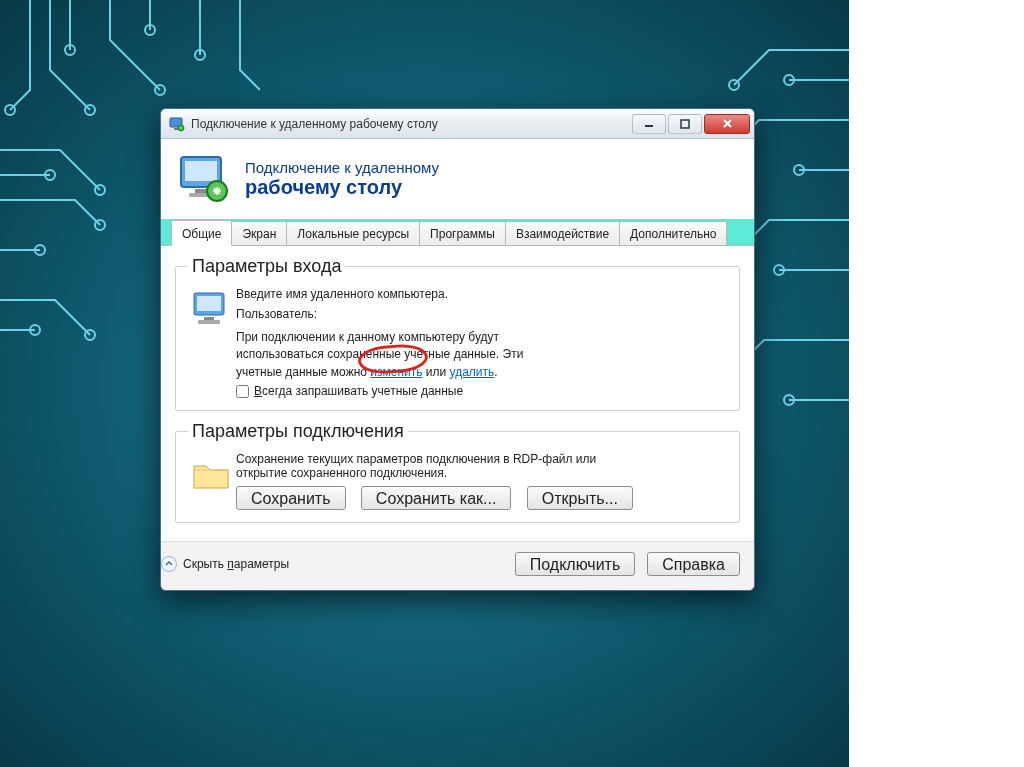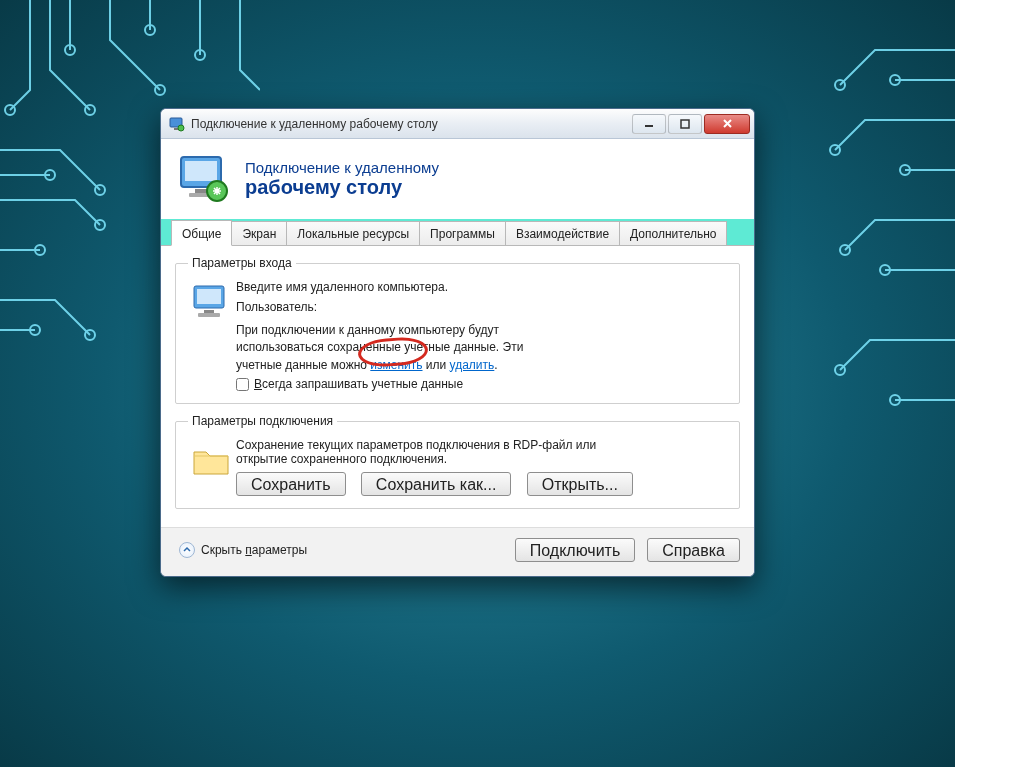--- a/index.html
+++ b/index.html
@@ -4,21 +4,21 @@
 <style>
   * { box-sizing: border-box; }
   html, body {
     margin: 0; padding: 0;
     width: 1024px; height: 767px;
     font-family: "Segoe UI", Tahoma, sans-serif;
     overflow: hidden;
   }
   .desktop {
     position: relative;
-    width: 955px; height: 767px;
+    width: 849px; height: 767px;
     background: radial-gradient(ellipse at 50% 50%, #2a8aa0 0%, #0f5a6f 55%, #083a47 100%);
   }
   
   .circuit { position:absolute; pointer-events:none; stroke:#7fe8ff; stroke-width:2; fill:none; opacity:0.85; }
   .circuit circle.node { fill:none; stroke:#7fe8ff; stroke-width:2; }
 
   .window {
     position: absolute;
     left: 160px; top: 108px;
     width: 595px;
@@ -102,21 +102,21 @@
     background:#fff;
   }
 
   fieldset.group {
     border: 1px solid #cfcfcf;
     border-radius: 2px;
     margin: 0 0 10px 0;
     padding: 10px 12px 12px 12px;
   }
   fieldset.group legend {
-    font-size: 12px; color:#222; padding: 0 4px; margin-top: 42px;
+    font-size: 18px; color:#222; padding: 0 4px; margin-top: 42px;
   }
 
   .group-body { display:flex; }
   .group-icon { width: 48px; flex:0 0 48px; }
   .group-content { flex:1; font-size:12px; color:#222; }
 
   .row { display:flex; align-items:center; margin: 6px 0; }
   .row .lbl { width: 96px; font-size:12px; }
   .underline-letter { text-decoration: underline; }
 
@@ -152,21 +152,21 @@
     height: 24px;
     border: 1px solid #8e8e8e;
     border-radius: 3px;
     background: linear-gradient(to bottom, #fbfbfb, #e4e4e4);
     color:#222;
     cursor:default;
   }
   .btn + .btn { margin-left: 12px; }
 
   .footer {
-    padding: 10px 14px 14px 18px;
+    padding: 10px 14px 14px 0;
     display:flex; align-items:center;
     background:#f2f2f2;
     border-top: 1px solid #ddd;
     border-radius: 0 0 6px 6px;
   }
   .footer .hide-link {
     display:flex; align-items:center; gap:6px;
     font-size:12px; color:#222;
     flex:1;
   }

